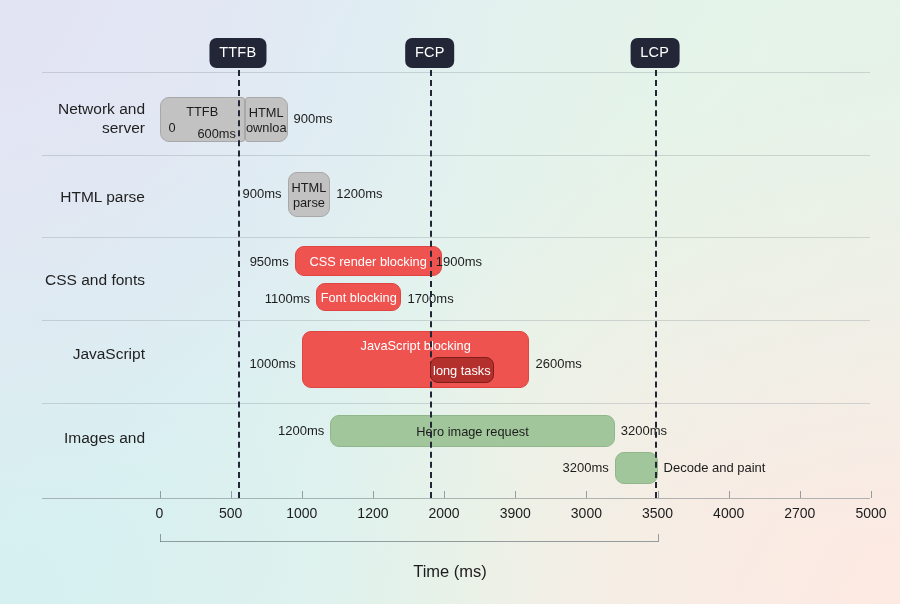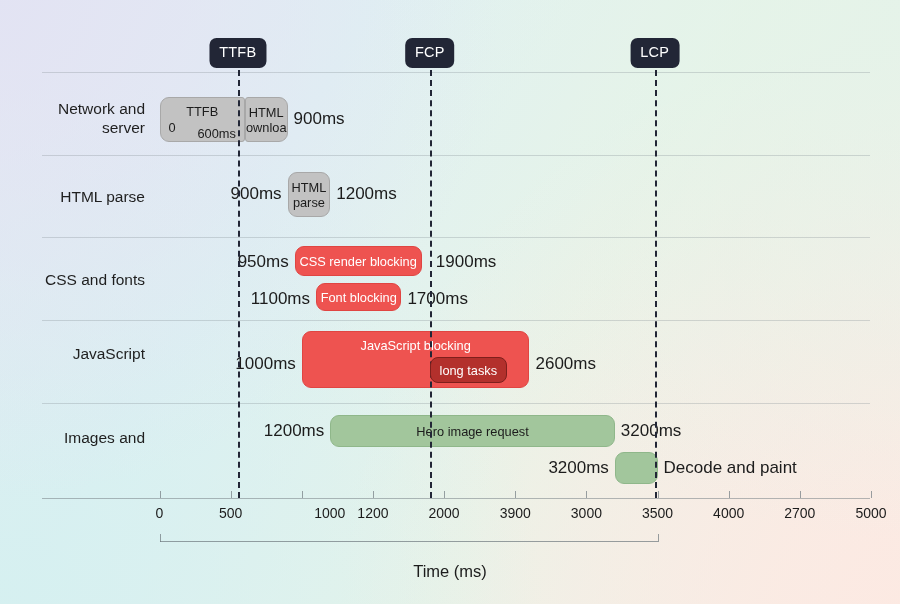--- a/index.html
+++ b/index.html
@@ -124,21 +124,21 @@
     flex-direction: column;
     justify-content: center;
     align-items: center;
     height: 100%;
     width: 100%;
   }
 
   
   .annot {
     position: absolute;
-    font-size: 17px;
+    font-size: 13px;
     line-height: 16px;
     color: #1c1c1c;
     white-space: nowrap;
   }
   .annot.right-align { transform: translateX(-100%); }
 
   
   #axis-line {
     position: absolute;
     left: 42px;
@@ -227,24 +227,24 @@
       <div class="row-label" style="top: 428px;">
         <div>Images and</div>
       </div>
     </div>
   <div id="bars-layer">
       <div class="bar grey square-r" style="left: 159.5px; width: 85.38px; top: 97px; height: 45px;"><div class="bar-stack"><div style="margin-bottom: 1px;">TTFB</div><div style="height: 15px;"></div></div><span class="bar-corner-left" style="bottom: 6px;">0</span><span class="bar-corner-right" style="bottom: 0;">600ms</span></div>
       <div class="bar grey square-l" style="left: 244.88px; width: 42.69px; top: 97px; height: 45px;"><span>HTML
 download</span></div>
       <div class="bar grey" style="left: 287.57px; width: 42.69px; top: 172px; height: 45px;"><span>HTML
 parse</span></div>
-      <div class="bar red" style="left: 294.685px; width: 127px; top: 246px; height: 30px;"><span>CSS render blocking</span></div>
+      <div class="bar red" style="left: 294.685px; width: 147px; top: 246px; height: 30px;"><span>CSS render blocking</span></div>
       <div class="bar red" style="left: 316.03px; width: 85.38px; top: 283px; height: 28px;"><span>Font blocking</span></div>
       <div class="bar red" style="left: 301.8px; width: 227.68px; top: 331px; height: 57px; align-items: flex-start; padding-top: 6px;"><span>JavaScript blocking</span></div>
-      <div class="bar red-dark" style="left: 429.87px; width: 77px; top: 357px; height: 26px; z-index: 3;"><span>long tasks</span></div>
+      <div class="bar red-dark" style="left: 429.87px; width: 64px; top: 357px; height: 26px; z-index: 3;"><span>long tasks</span></div>
       <div class="bar green" style="left: 330.26px; width: 284.6px; top: 415px; height: 32px;"><span>Hero image request</span></div>
       <div class="bar green" style="left: 614.86px; width: 42.69px; top: 452px; height: 32px;"></div>
     </div>
   <div id="annotations-layer">
       <div class="annot" style="left: 293.57px; top: 111px;">900ms</div>
       <div class="annot right-align" style="left: 281.57px; top: 186px;">900ms</div>
       <div class="annot" style="left: 336.26px; top: 186px;">1200ms</div>
       <div class="annot right-align" style="left: 288.685px; top: 254px;">950ms</div>
       <div class="annot" style="left: 435.87px; top: 254px;">1900ms</div>
       <div class="annot right-align" style="left: 310.03px; top: 291px;">1100ms</div>
@@ -265,21 +265,21 @@
       <div class="marker-badge" style="left: 654.704px; background: rgb(34, 38, 54);">LCP</div>
     </div>
 
   <div id="axis-line"></div>
   <div id="axis-ticks">
       <div class="axis-tick" style="left: 159.5px;"></div>
       <div class="axis-tick-label" style="left: 159.5px;">0</div>
       <div class="axis-tick" style="left: 230.65px;"></div>
       <div class="axis-tick-label" style="left: 230.65px;">500</div>
       <div class="axis-tick" style="left: 301.8px;"></div>
-      <div class="axis-tick-label" style="left: 301.8px; margin-left: 28px;">1000</div>
+      <div class="axis-tick-label" style="left: 301.8px;">1000</div>
       <div class="axis-tick" style="left: 372.95px;"></div>
       <div class="axis-tick-label" style="left: 372.95px;">1200</div>
       <div class="axis-tick" style="left: 444.1px;"></div>
       <div class="axis-tick-label" style="left: 444.1px;">2000</div>
       <div class="axis-tick" style="left: 515.25px;"></div>
       <div class="axis-tick-label" style="left: 515.25px;">3900</div>
       <div class="axis-tick" style="left: 586.4px;"></div>
       <div class="axis-tick-label" style="left: 586.4px;">3000</div>
       <div class="axis-tick" style="left: 657.55px;"></div>
       <div class="axis-tick-label" style="left: 657.55px;">3500</div>

